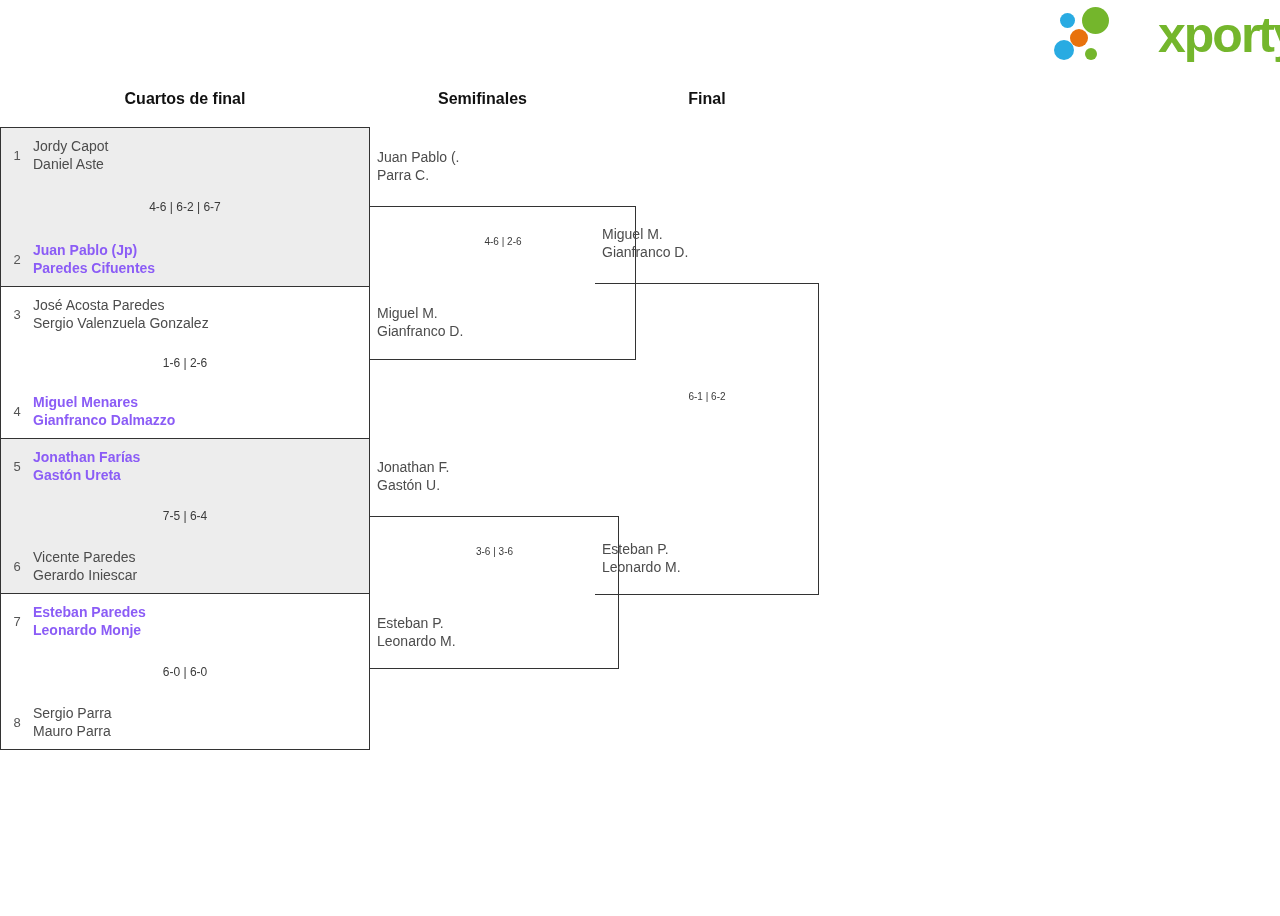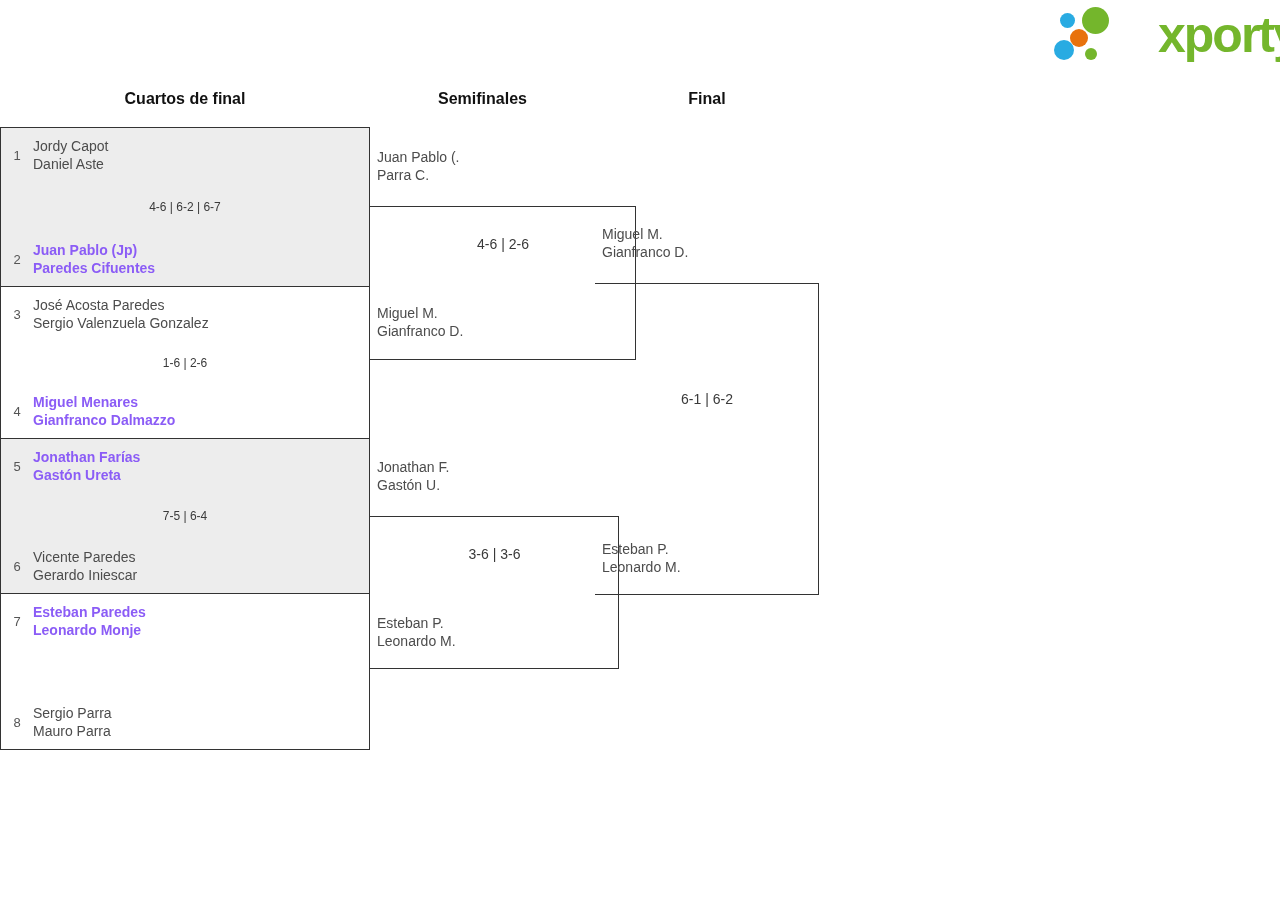--- a/index.html
+++ b/index.html
@@ -48,21 +48,21 @@
   .score { position:absolute; left:0; width:100%; top:50%; transform:translateY(-50%);
            text-align:center; font-size:12px; color:#3a3a3a; }
 
   
   .adv { position:absolute; }
   .adv .mbox { position:absolute; left:0; right:0;
                border-top:1px solid #333; border-right:1px solid #333; border-bottom:1px solid #333; }
   .adv .names { position:absolute; left:7px; }
   .adv .names.t1 { top:8px; }
   .adv .fscore { position:absolute; left:0; width:100%; text-align:center;
-                 font-size:14px; color:#3a3a3a; }
+                 font-size:10px; color:#3a3a3a; }
 
   .sf1 { left:370px; top:140px; width:266px; height:220px; }
   .sf1 .mbox { top:66px; height:154px; }
   .sf2 { left:370px; top:450px; width:249px; height:219px; }
   .sf2 .mbox { top:66px; height:153px; }
   .sf  .names.t2 { top:164px; }
   .sf  .fscore { top:96px; }
 
   .fin { left:595px; top:217px; width:224px; height:378px; }
   .fin .mbox { top:66px; height:312px; }
@@ -143,20 +143,21 @@
   </div>
 
   <div class="qf qf4 last">
     <div class="trow t1 winner">
       <span class="seed">7</span>
       <span class="names">
         <div>Esteban Paredes</div>
         <div>Leonardo Monje</div>
       </span>
     </div>
+    <div class="score">6-0 | 6-0</div>
     <div class="trow t2">
       <span class="seed">8</span>
       <span class="names">
         <div>Sergio Parra</div>
         <div>Mauro Parra</div>
       </span>
     </div>
   </div>
 
   <div class="adv sf sf1">

